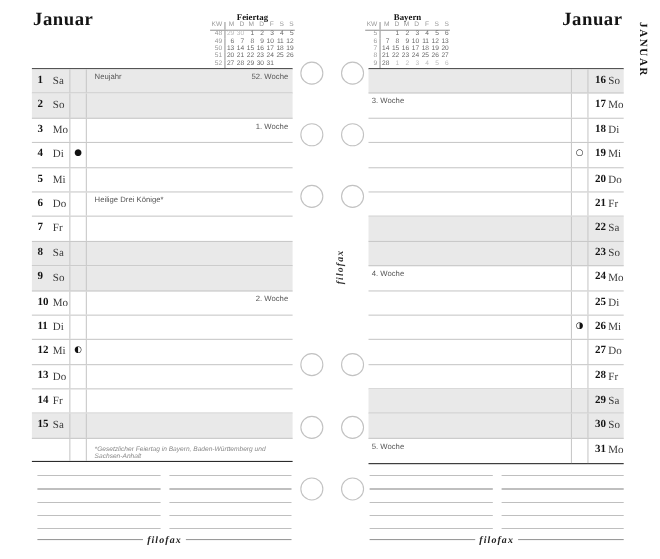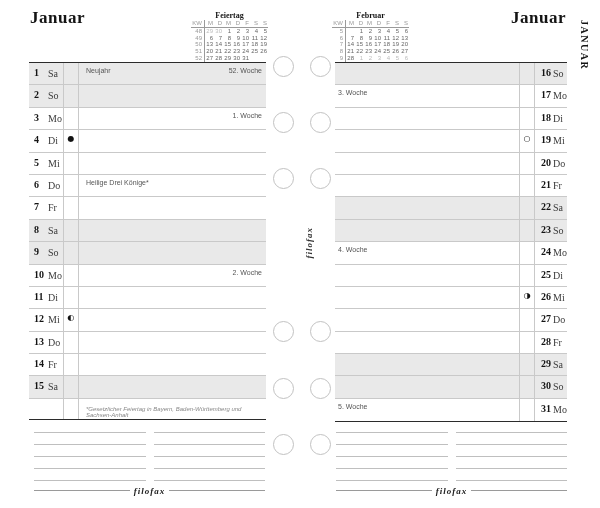--- a/index.html
+++ b/index.html
@@ -318,21 +318,21 @@
 </div>
 <div class="brandline bl-left">
   <div class="rule"></div>
   <span class="brand-text">filofax</span>
   <div class="rule"></div>
 </div>
 
 <div class="month-hdr hdr-right">Januar</div>
 <div class="side-tab">JANUAR</div>
 <div class="mini mini-feb">
-    <div class="mini-title">Februar</div>
+    <div class="mini-title">Bayern</div>
     <div class="mini-row head">
       <span class="kw">KW</span>
       <span class="dcell">M</span>
       <span class="dcell">D</span>
       <span class="dcell">M</span>
       <span class="dcell">D</span>
       <span class="dcell">F</span>
       <span class="dcell">S</span>
       <span class="dcell">S</span>
     </div>

